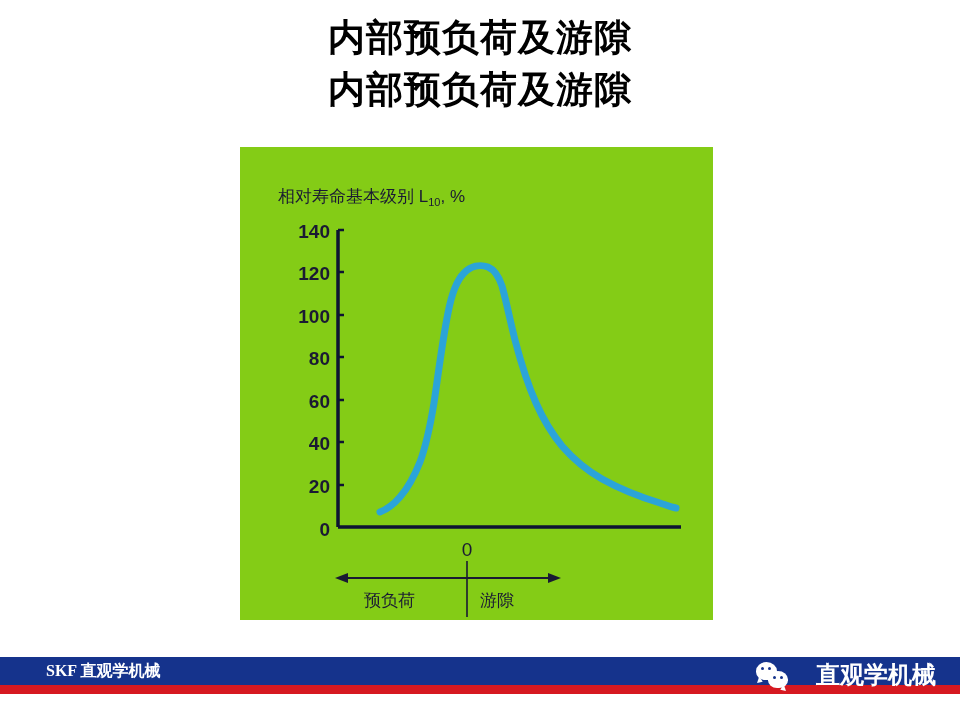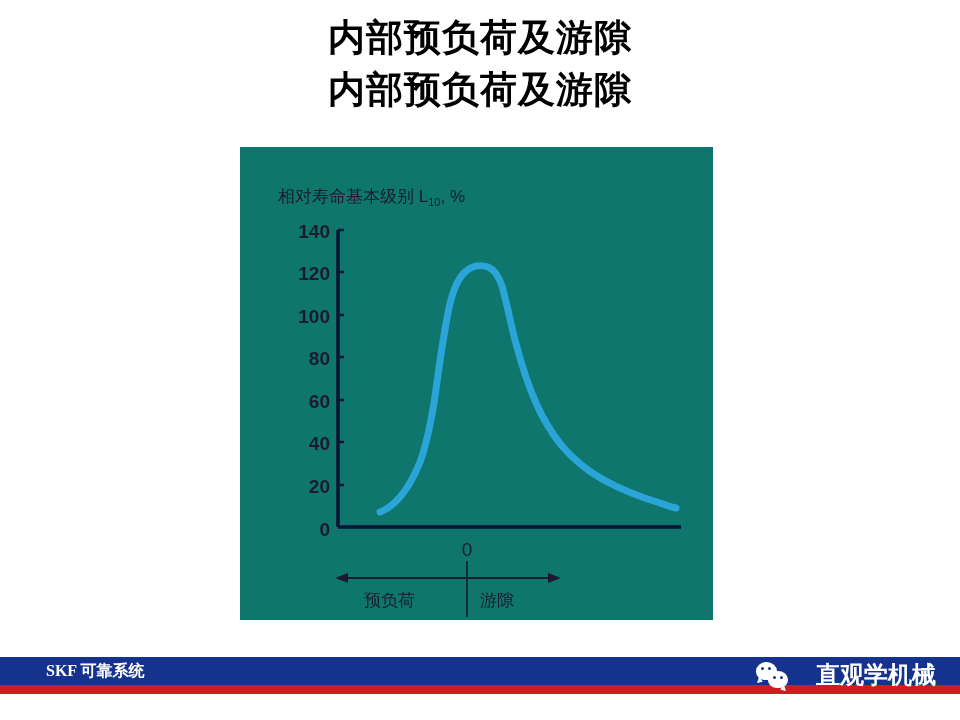--- a/index.html
+++ b/index.html
@@ -33,21 +33,21 @@
     display: block;
   }
 
   
   #chart-panel {
     position: absolute;
     left: 240px;
     top: 147px;
     width: 473px;
     height: 473px;
-    background: #0f766e;
+    background: #84cc16;
   }
 
   #chart-ylabel {
     position: absolute;
     left: 38px;
     top: 38px;
     font-family: "Liberation Sans", sans-serif;
     font-size: 17px;
     color: #1a1a33;
     white-space: nowrap;
@@ -260,21 +260,21 @@
     <text class="region-label" x="124" y="459">预负荷</text>
     <text class="region-label" x="240" y="459">游隙</text>
 
   </svg>
 </div>
 
 <div id="footer">
   <div id="footer-blue-bar"></div>
   <div id="footer-red-bar"></div>
 
-  <div id="footer-brand">SKF 可靠系统</div>
+  <div id="footer-brand">SKF 直观学机械</div>
 
   <div id="footer-watermark">
     <div id="wechat-icon">
       <div class="bubble-big"></div>
       <div class="bubble-small"></div>
       <div class="eye e1"></div>
       <div class="eye e2"></div>
       <div class="eye e3"></div>
       <div class="eye e4"></div>
     </div>

